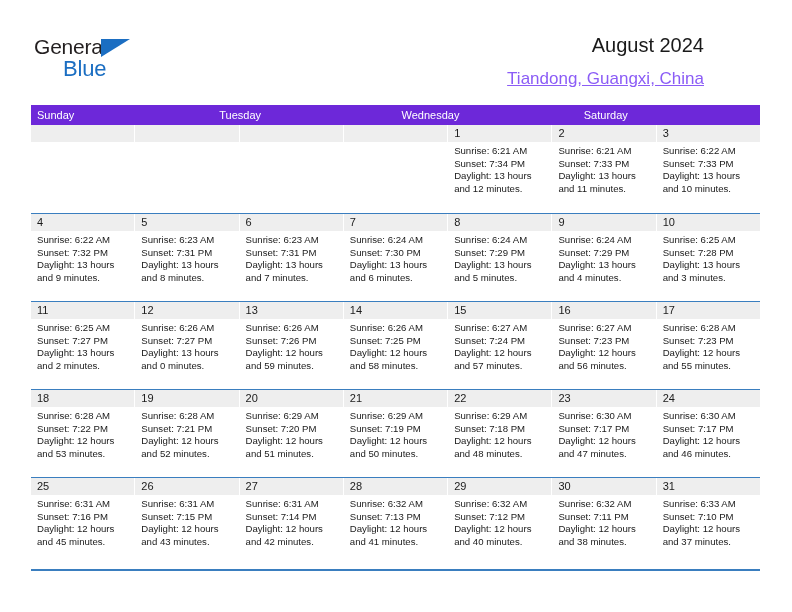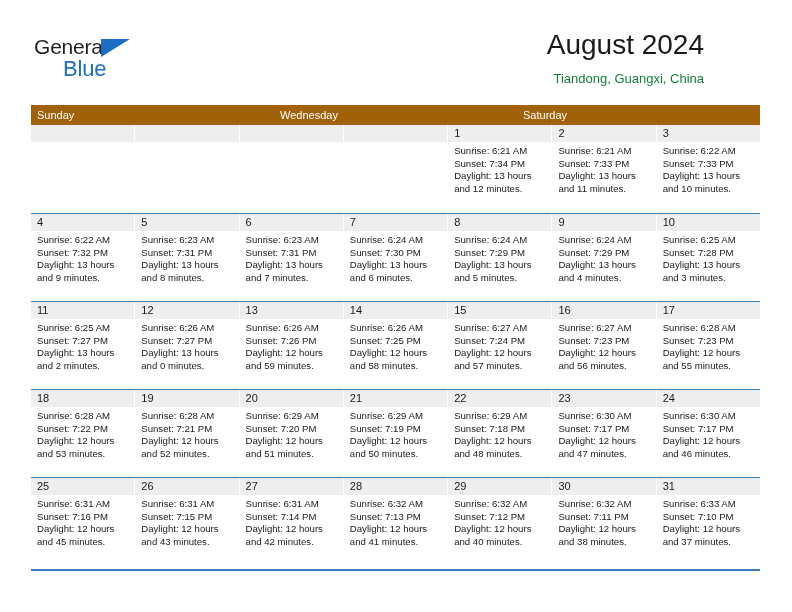--- a/index.html
+++ b/index.html
@@ -70,44 +70,45 @@
     font-family: "Liberation Sans", sans-serif;
   }
 
   .title-block {
     position: absolute;
     right: 0;
     top: 0;
     text-align: right;
   }
   .cal-title {
-    font-size: 28px;
+    font-size: 20px;
     font-weight: normal;
     color: #1a1a1a;
     line-height: 34px;
     white-space: nowrap;
   }
   .cal-subtitle {
-    font-size: 13px;
-    color: #15803d;
+    font-size: 17px;
+    color: #8b5cf6;
     line-height: 22px;
     margin-top: 6px;
     white-space: nowrap;
+    text-decoration: underline;
   }
 
   
   .calendar {
     position: absolute;
     left: 31px;
     top: 105px;
     width: 729px;
   }
   .weekday-row {
     display: flex;
-    background: #a16207;
+    background: #6d28d9;
     height: 20px;
     align-items: flex-end;
   }
   .weekday {
     flex: 1 1 0;
     color: #ffffff;
     font-size: 11px;
     line-height: 20px;
     padding-left: 6px;
     box-sizing: border-box;
@@ -179,20 +180,21 @@
       <div class="cal-title">August 2024</div>
       <div class="cal-subtitle">Tiandong, Guangxi, China</div>
     </div>
 
   </div>
 
   <div class="calendar">
 
     <div class="weekday-row">
       <div class="weekday">Sunday</div>
+      <div class="weekday">Tuesday</div>
       <div class="weekday">Wednesday</div>
       <div class="weekday">Saturday</div>
     </div>
 
     <div class="week-row first">
       <div class="day-cell">
         <div class="day-num-band"></div>
         <div class="day-body"></div>
       </div>
       <div class="day-cell">

